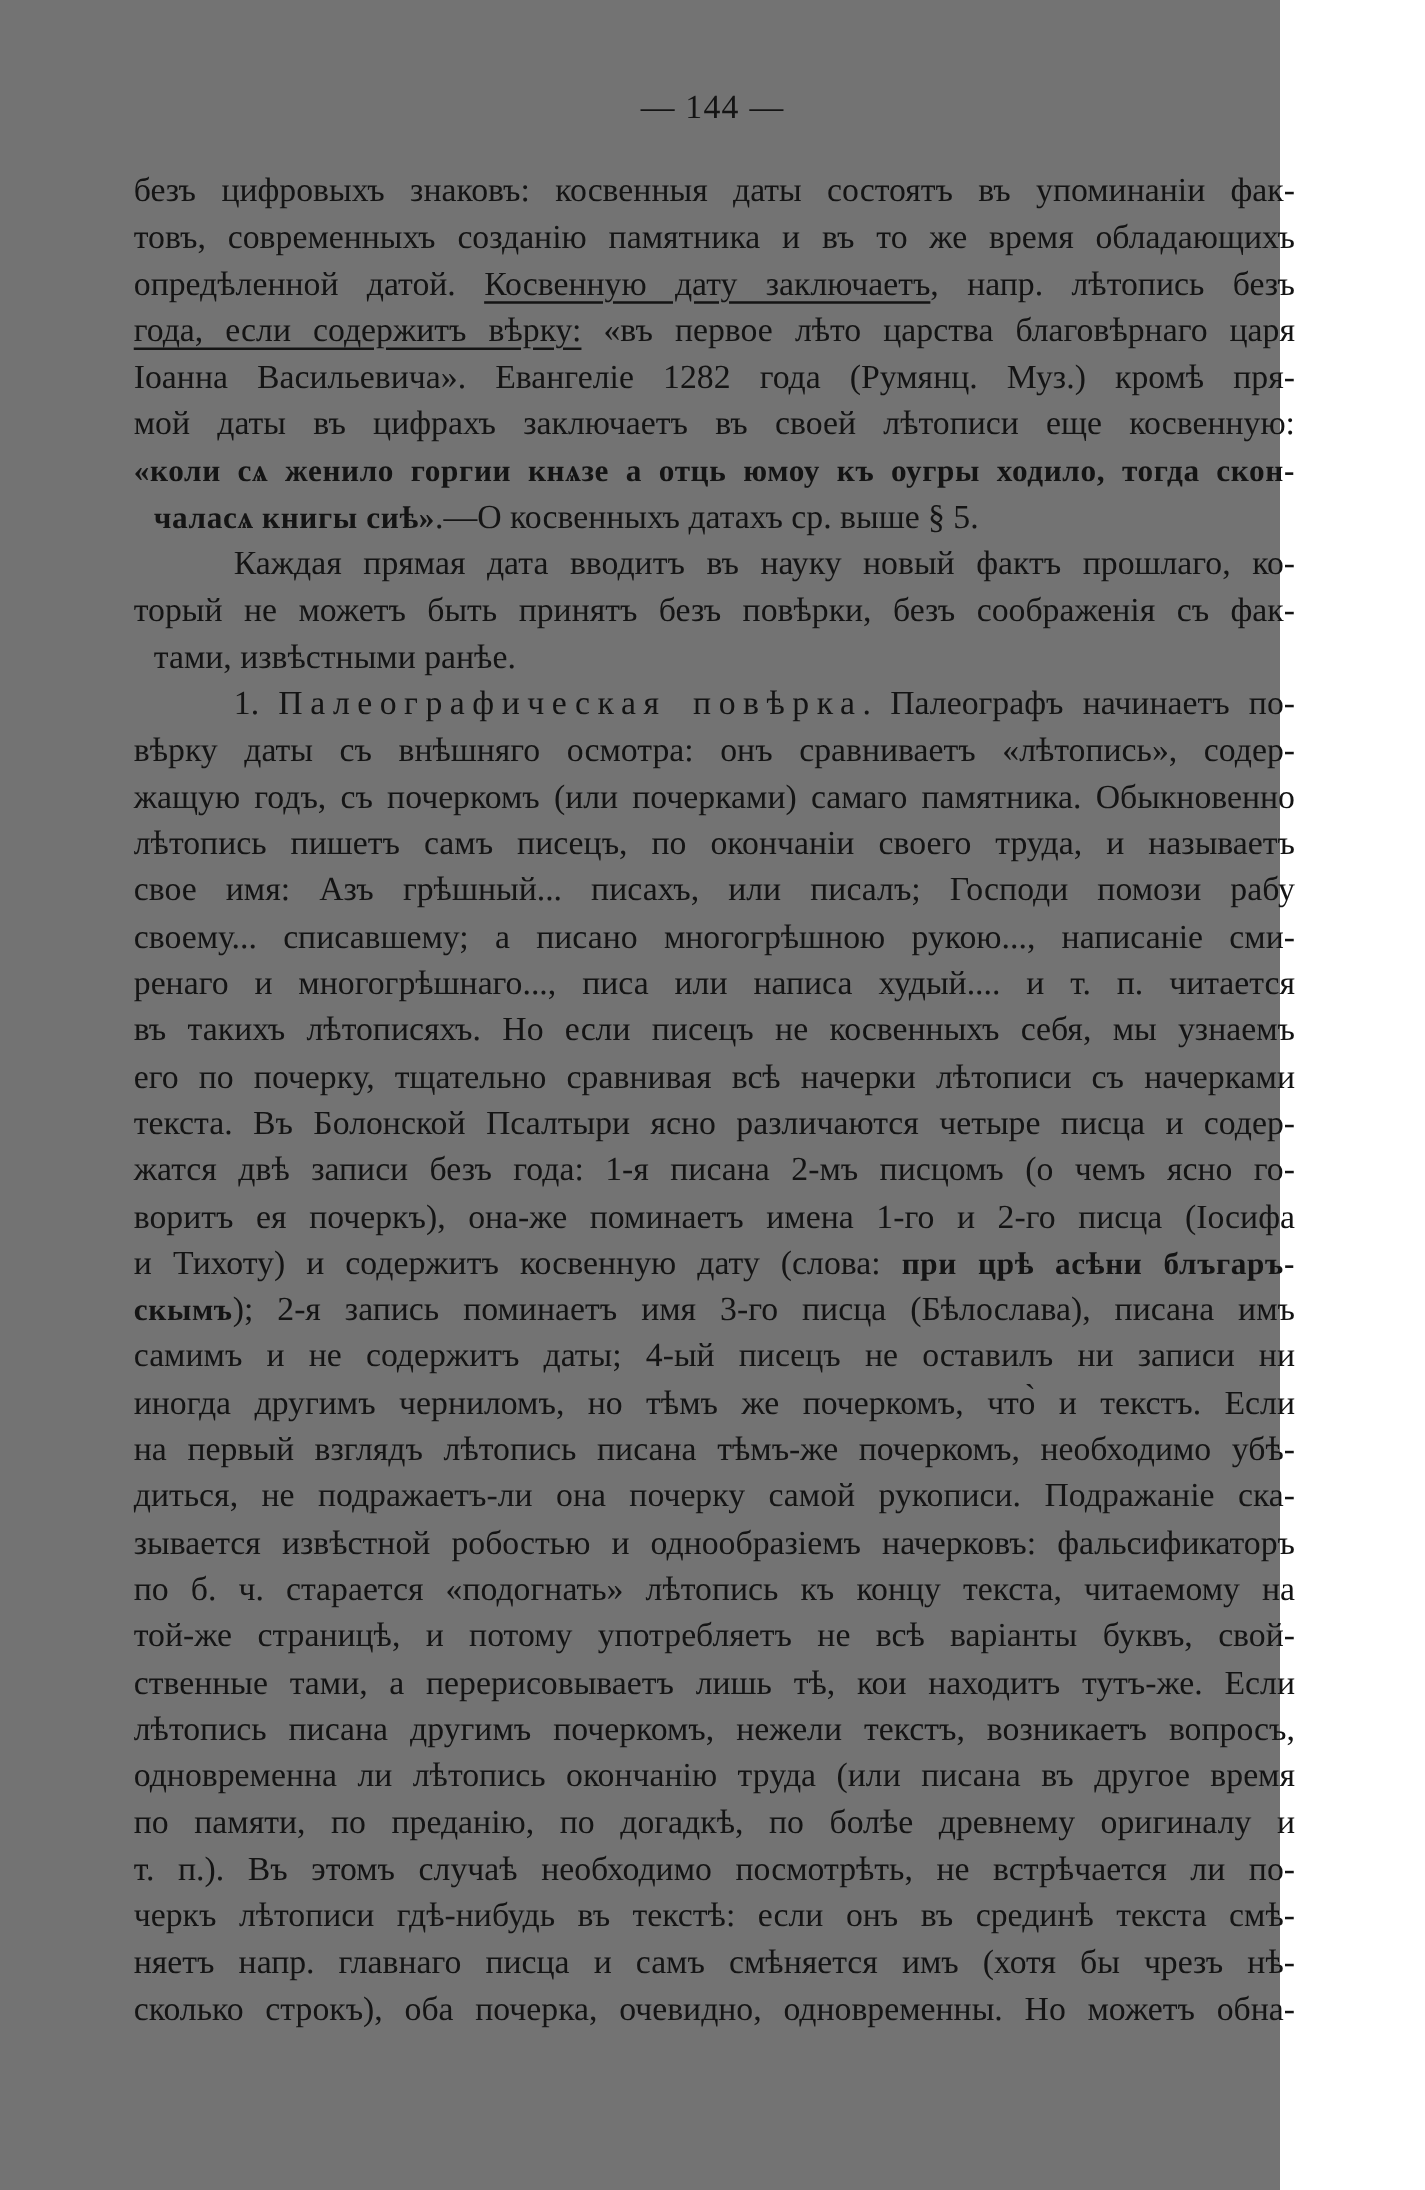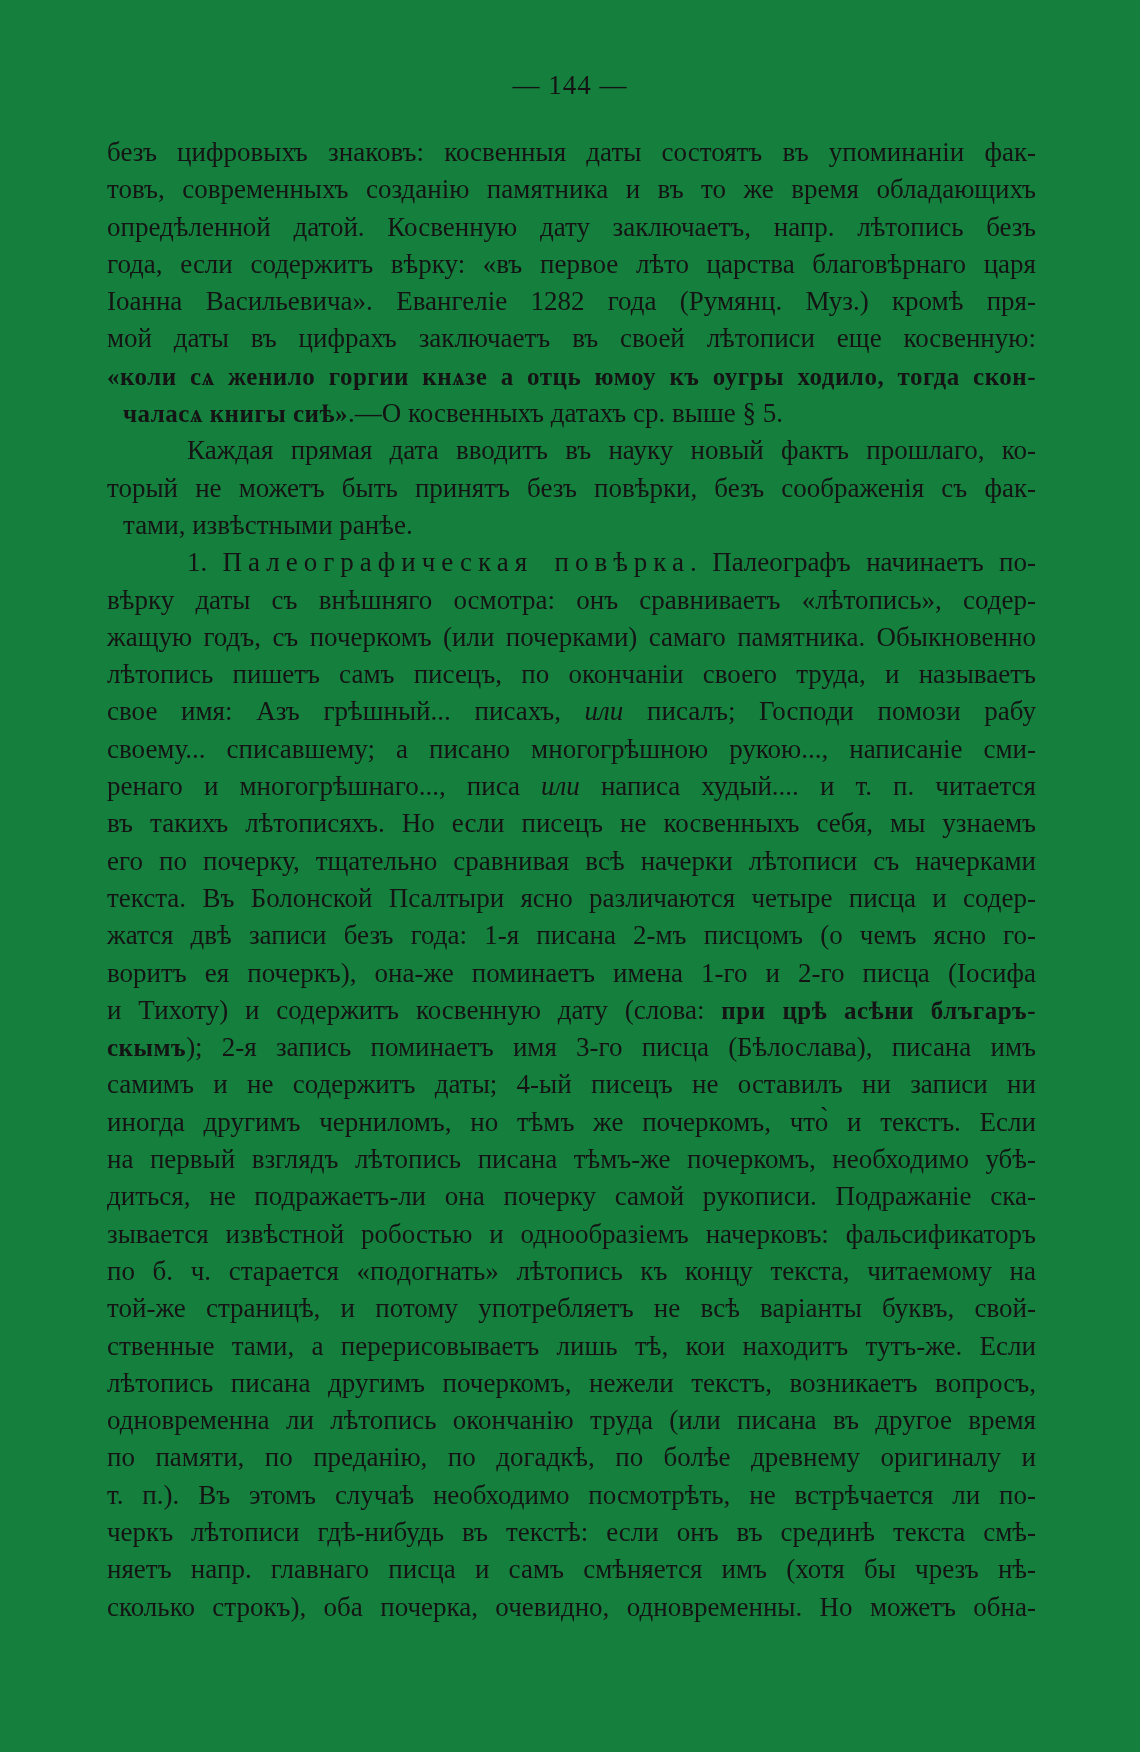--- a/index.html
+++ b/index.html
@@ -1,37 +1,37 @@
 <!DOCTYPE html>
 <html><head>
 <meta charset="utf-8">
 <style>
   html, body { margin: 0; padding: 0; background: #ffffff; }
   body { width: 1140px; height: 1752px; position: relative; overflow: hidden; }
   .page {
-    position: absolute; left: 0; top: 0; width: 1140px; height: 1752px;
-    background: #15803d; color: #141414;
+    position: absolute; left: 0; top: 0; width: 1024px; height: 1752px;
+    background: #737373; color: #141414;
     font-family: "Liberation Serif", "DejaVu Serif", serif;
   }
   .page-number {
     position: absolute; left: 0; width: 1140px; top: 70px;
     text-align: center; font-size: 27px; letter-spacing: 1px;
   }
   .body-text { position: absolute; left: 107px; top: 134px; width: 929px; }
   .line {
     display: block; height: 37.3px; line-height: 37.3px;
     font-size: 27px; white-space: nowrap;
     text-align: justify; text-align-last: justify;
   }
   .line.last { text-align-last: left; margin-left: 16px; }
   .indent { padding-left: 80px; }
-  .ul { text-decoration-thickness: 2px; text-underline-offset: 5px; }
+  .ul { text-decoration: underline; text-decoration-thickness: 2px; text-underline-offset: 5px; }
   .slav { font-weight: bold; font-size: 25px; letter-spacing: 0.5px; }
   .spaced { letter-spacing: 6px; }
-  .it { font-style: italic; }
+  .it { }
 </style>
 </head>
 <body>
 
 <div class="page">
   <div class="page-number">— 144 —</div>
   <div class="body-text" id="body">
       <span class="line"><span>безъ цифровыхъ знаковъ: косвенныя даты состоятъ въ упоминаніи фак-</span></span>
       <span class="line"><span>товъ, современныхъ созданію памятника и въ то же время обладающихъ</span></span>
       <span class="line"><span>опредѣленной датой. </span><span class="ul">Косвенную дату заключаетъ</span><span>, напр. лѣтопись безъ</span></span>

